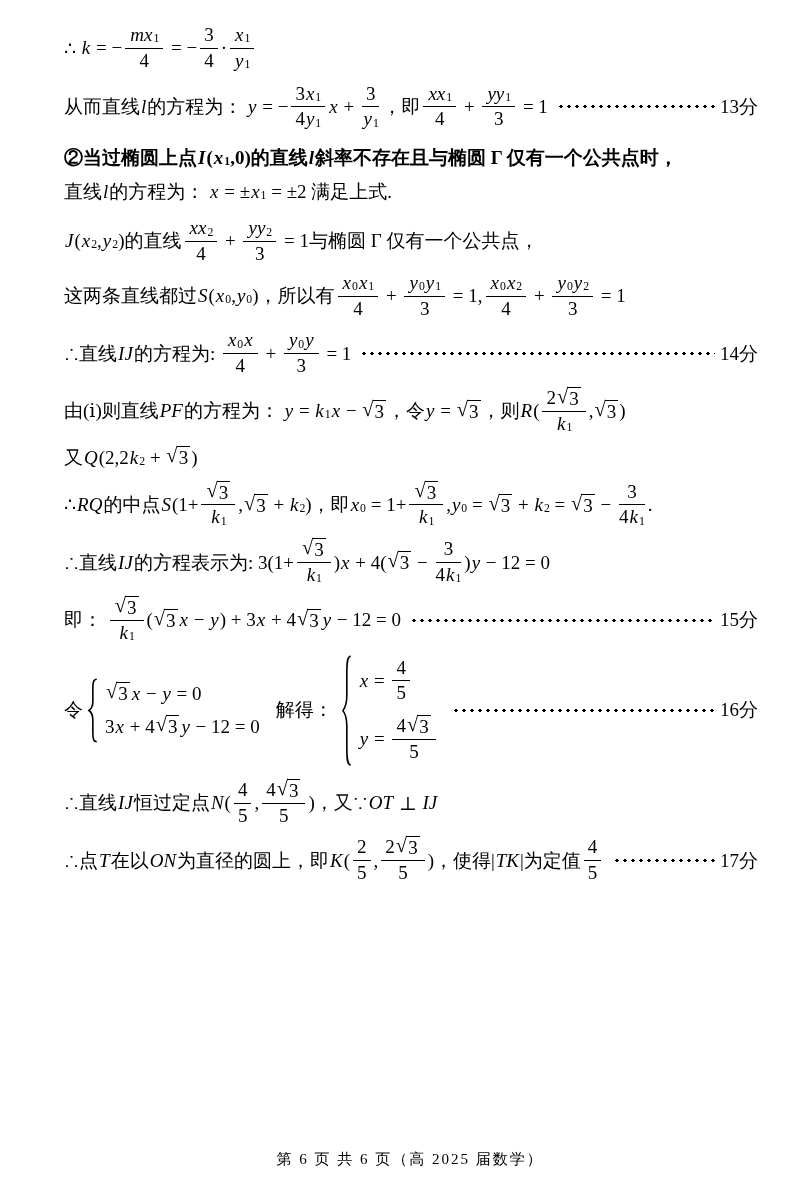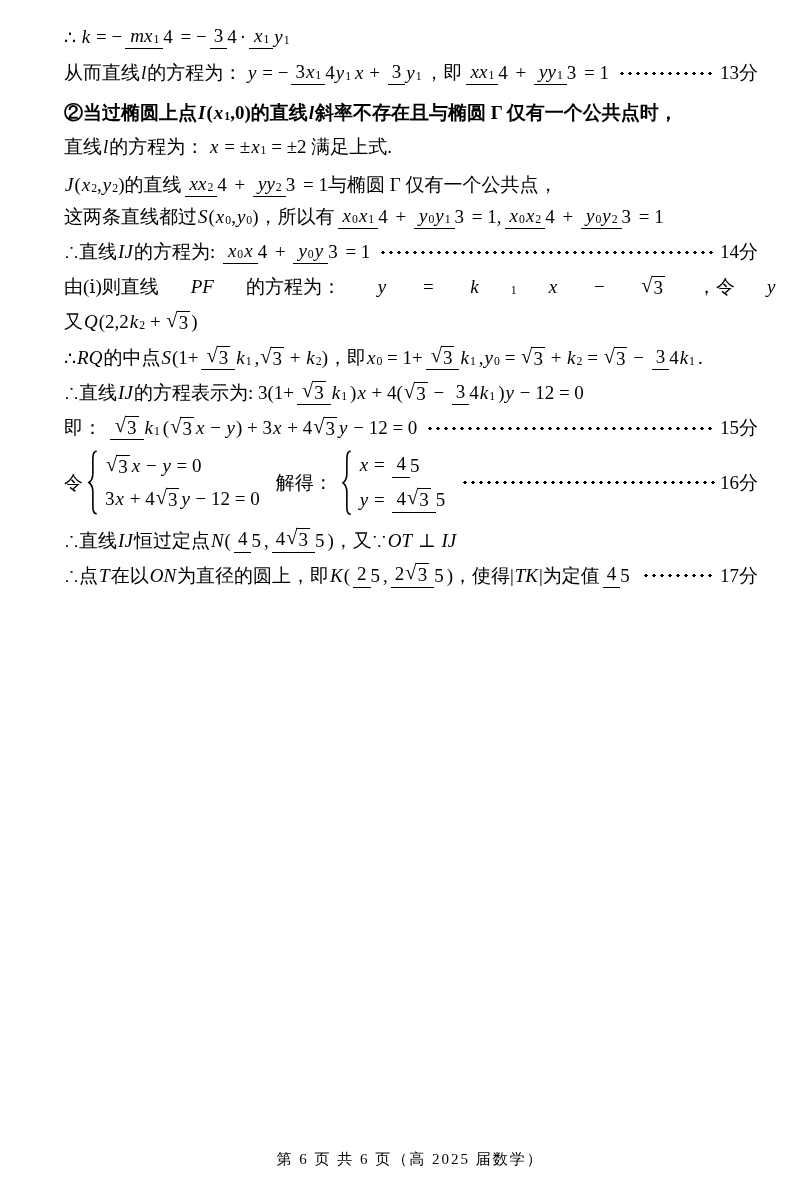--- a/index.html
+++ b/index.html
@@ -5,28 +5,28 @@
   html,body{margin:0;padding:0;background:#999;}
   .page{width:800px;height:1197px;margin:0 auto;background:#ffffff;position:relative;
         font-family:"Liberation Serif","DejaVu Serif",serif;font-size:19px;color:#000;overflow:hidden;}
   .content{padding:24px 42px 0 64px;}
   .line{display:flex;align-items:center;flex-wrap:nowrap;margin-bottom:9px;min-height:26px;}
   .line[data-name="line-slope-k"]{margin-bottom:10px;}
   .line[data-name="line-eq-l-13"]{margin-bottom:14px;}
   .line[data-name="line-case2-intro"]{margin-bottom:4px;font-weight:bold;}
   .line[data-name="line-case2-eq"]{margin-bottom:12px;margin-top:8px;}
   .line[data-name="line-similarly-j"]{margin-bottom:6px;}
-  .line[data-name="line-pf-equation"]{margin-top:4px;gap:31px;}
+  .line[data-name="line-pf-equation"]{margin-top:4px;}
   .line[data-name="line-q-point"]{margin:4px 0 10px;}
   .line[data-name="line-system-solve-16"]{margin:8px 0 12px;}
   .mt,.mv,.ms,.msc{white-space:pre;}
   .mv{font-style:italic;margin:0 1px;}
   .ms{font-size:0.62em;transform:translateY(0.38em);}
   .msc{font-weight:400;}
-  .mf{display:inline-flex;flex-direction:row;margin:0 3px;line-height:1.2;}
+  .mf{display:inline-flex;flex-direction:column;margin:0 3px;line-height:1.2;}
   .mfn,.mfd{display:inline-flex;align-items:center;justify-content:center;}
   .mfn{border-bottom:1.5px solid #000;padding:0 4px 1px;}
   .mfd{padding-top:1px;}
   .rt{display:inline-flex;align-items:flex-start;margin:0 1px;}
   .rsign{font-size:1.08em;line-height:1.05;transform:translateY(-1px);}
   .rbar{display:inline-flex;align-items:center;border-top:1.5px solid #000;padding:0 2px;line-height:1.15;margin-left:-1px;}
   .cases{display:inline-flex;align-items:center;margin:0 4px;}
   .cbrace{align-self:stretch;width:13px;margin-right:5px;}
   .cbrace svg{display:block;width:100%;height:100%;}
   .crows{display:inline-flex;flex-direction:column;gap:10px;align-items:flex-start;padding:3px 0;}

